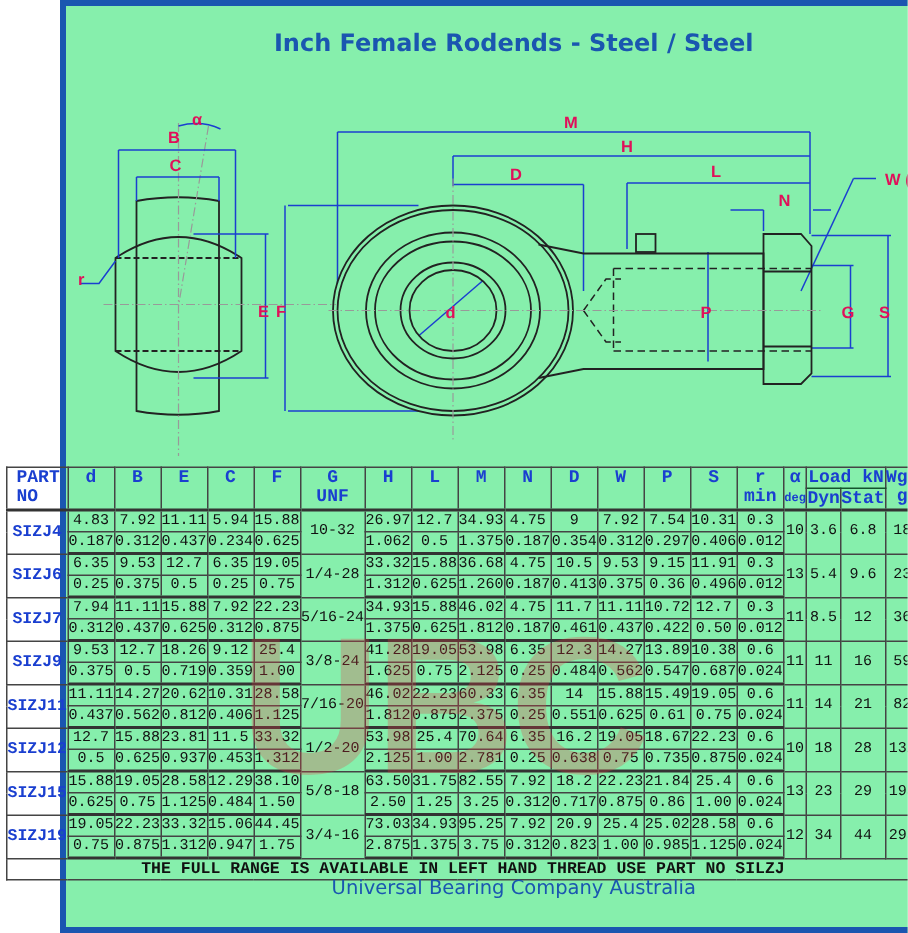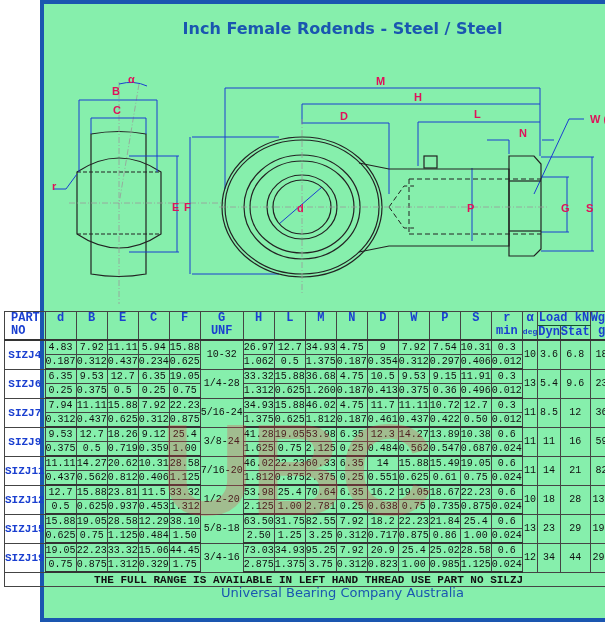--- a/index.html
+++ b/index.html
@@ -482,21 +482,21 @@
         <td>0.6</td>
         <td rowspan="2" class="merged">12</td>
         <td rowspan="2" class="merged">34</td>
         <td rowspan="2" class="merged">44</td>
         <td rowspan="2" class="merged">295</td>
       </tr>
       <tr class="imp">
         <td>0.75</td>
         <td>0.875</td>
         <td>1.312</td>
-        <td>0.329</td>
+        <td>0.947</td>
         <td>1.75</td>
         <td>2.875</td>
         <td>1.375</td>
         <td>3.75</td>
         <td>0.312</td>
         <td>0.823</td>
         <td>1.00</td>
         <td>0.985</td>
         <td>1.125</td>
         <td>0.024</td>

